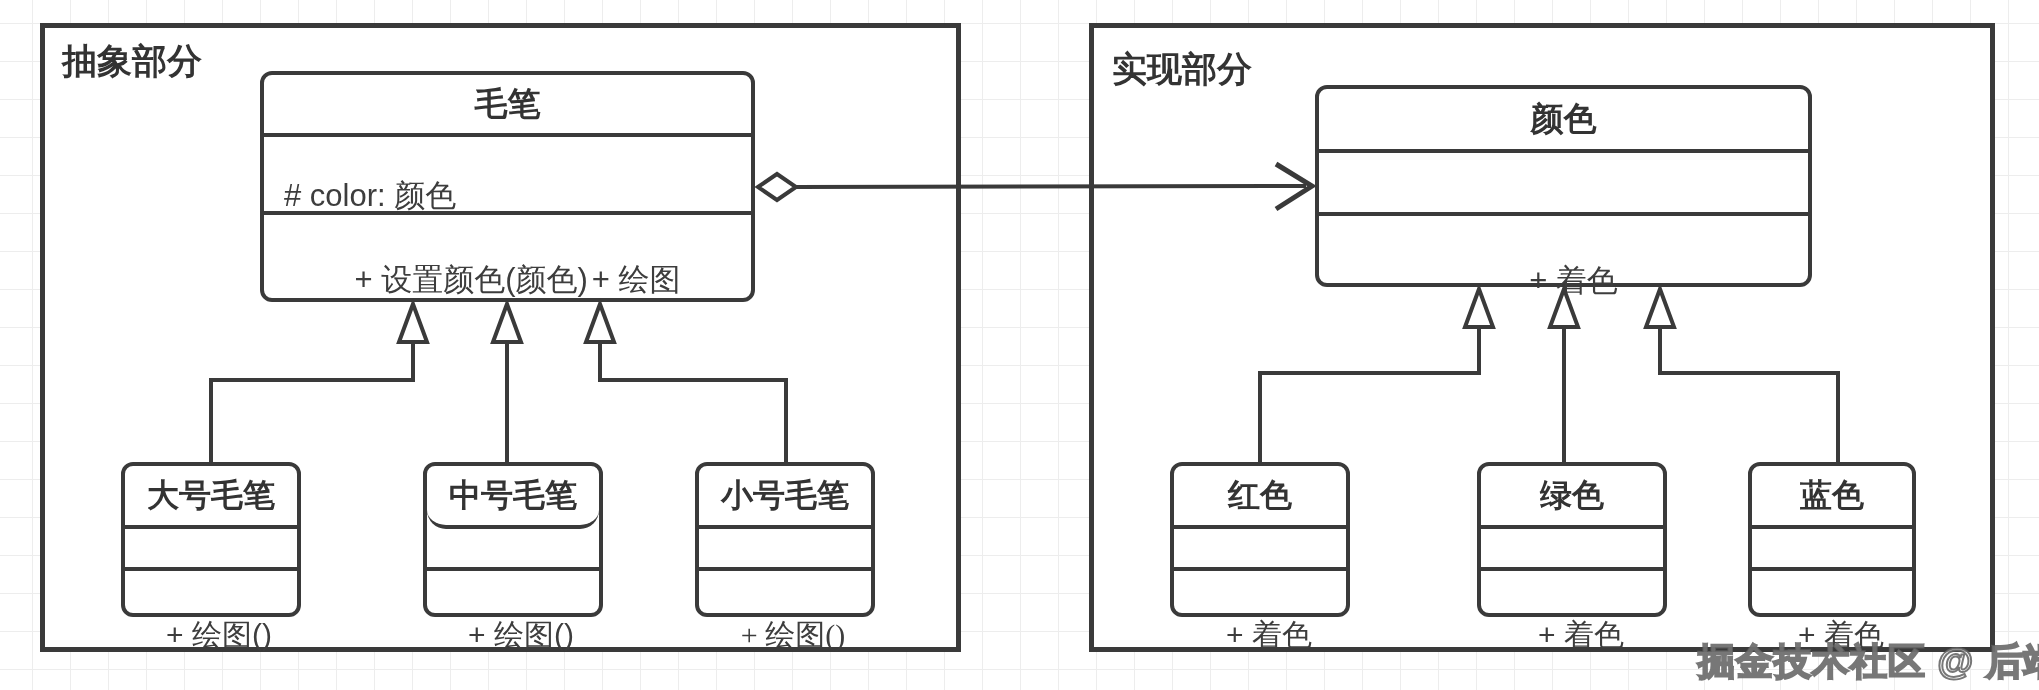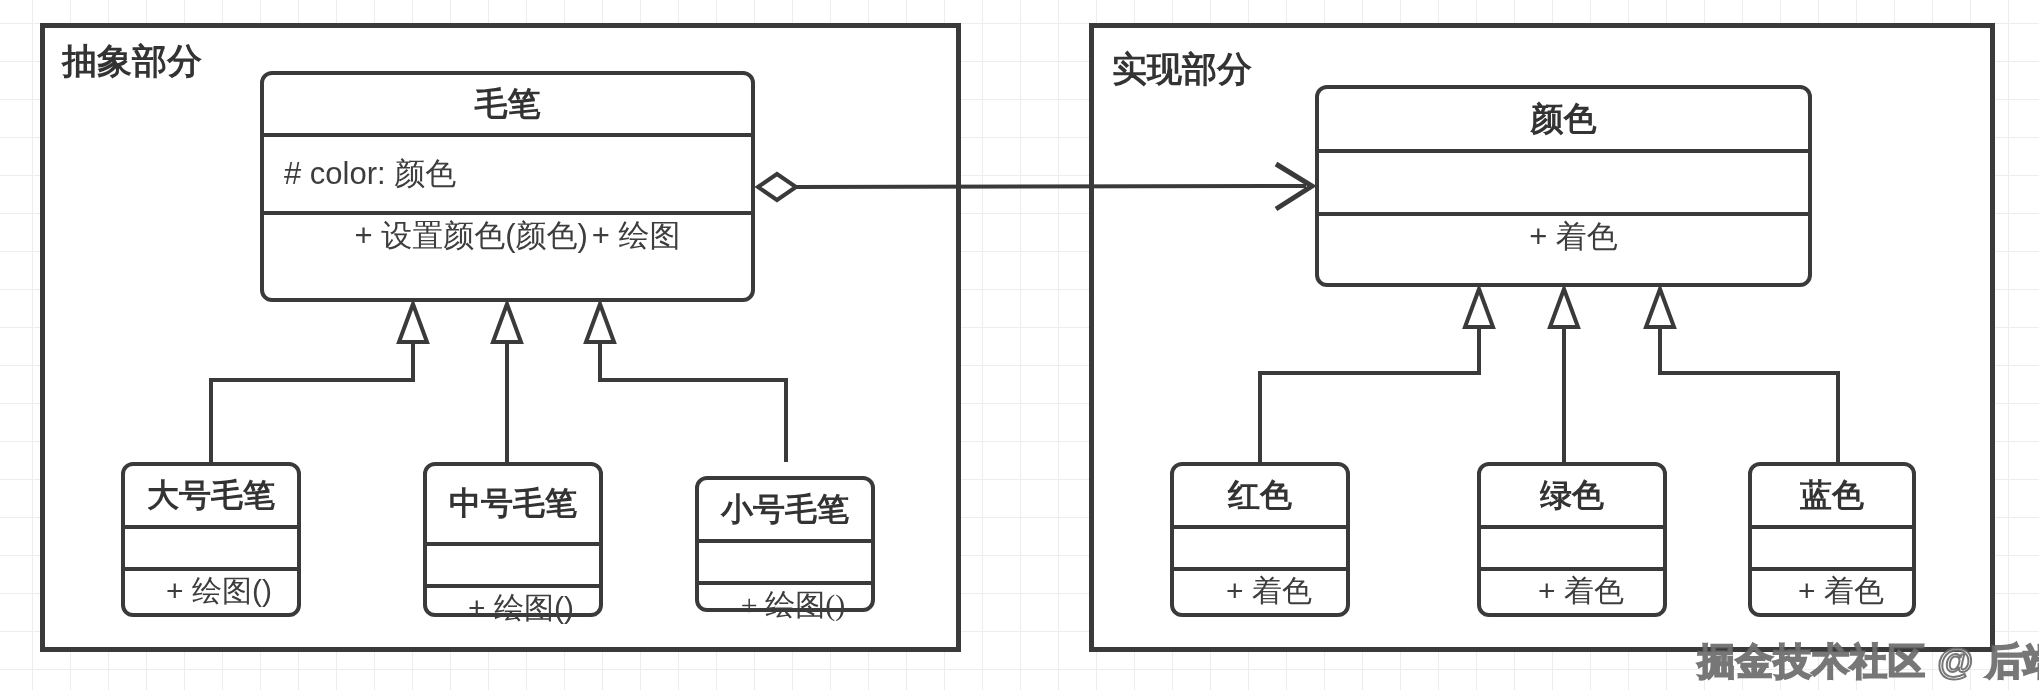--- a/index.html
+++ b/index.html
@@ -66,21 +66,21 @@
   }
   .uml-methods {
     flex: 1 1 auto;
     display: flex;
     flex-direction: row;
     justify-content: center;
     padding-left: 20px;
     font-size: 31px;
     gap: 4px;
   }
-  .uml-line { white-space: nowrap; }
+  .uml-line { white-space: nowrap; margin-top: 44px; }
   .connector-layer {
     position: absolute;
     left: 0; top: 0;
     pointer-events: none;
   }
   .watermark {
     position: absolute;
     left: 1698px;
     top: 637px;
     font-size: 37px;
@@ -113,28 +113,28 @@
 
   <div class="uml-class" style="left:121px; top:462px; width:180px; height:155px;">
     <div class="uml-title" style="height:63px; font-size:32px;">大号毛笔</div>
     <div class="uml-attrs" style="height:42px; padding-left:16px;"></div>
     <div class="uml-methods" style="padding-left:16px; font-size:30px;">
       <div class="uml-line">+ 绘图()</div>
     </div>
   </div>
 
   <div class="uml-class" style="left:423px; top:462px; width:180px; height:155px;">
-    <div class="uml-title" style="height:80px; font-size:32px;">中号毛笔</div>
+    <div class="uml-title" style="height:63px; font-size:32px;border-radius:19px;">中号毛笔</div>
     <div class="uml-attrs" style="height:42px; padding-left:16px;"></div>
     <div class="uml-methods" style="padding-left:16px; font-size:30px;">
       <div class="uml-line">+ 绘图()</div>
     </div>
   </div>
 
-  <div class="uml-class" style="left:695px; top:476px; width:180px; height:136px;font-family:Liberation Serif, serif;">
+  <div class="uml-class" style="left:695px; top:462px; width:180px; height:155px;font-family:Liberation Serif, serif;">
     <div class="uml-title" style="height:63px; font-size:32px;">小号毛笔</div>
     <div class="uml-attrs" style="height:42px; padding-left:16px;"></div>
     <div class="uml-methods" style="padding-left:16px; font-size:30px;">
       <div class="uml-line">+ 绘图()</div>
     </div>
   </div>
 
   <div class="panel" style="left:1089px; top:23px; width:906px; height:629px;"></div>
   <div class="panel-label" style="left:1112px; top:46px;">实现部分</div>
 

